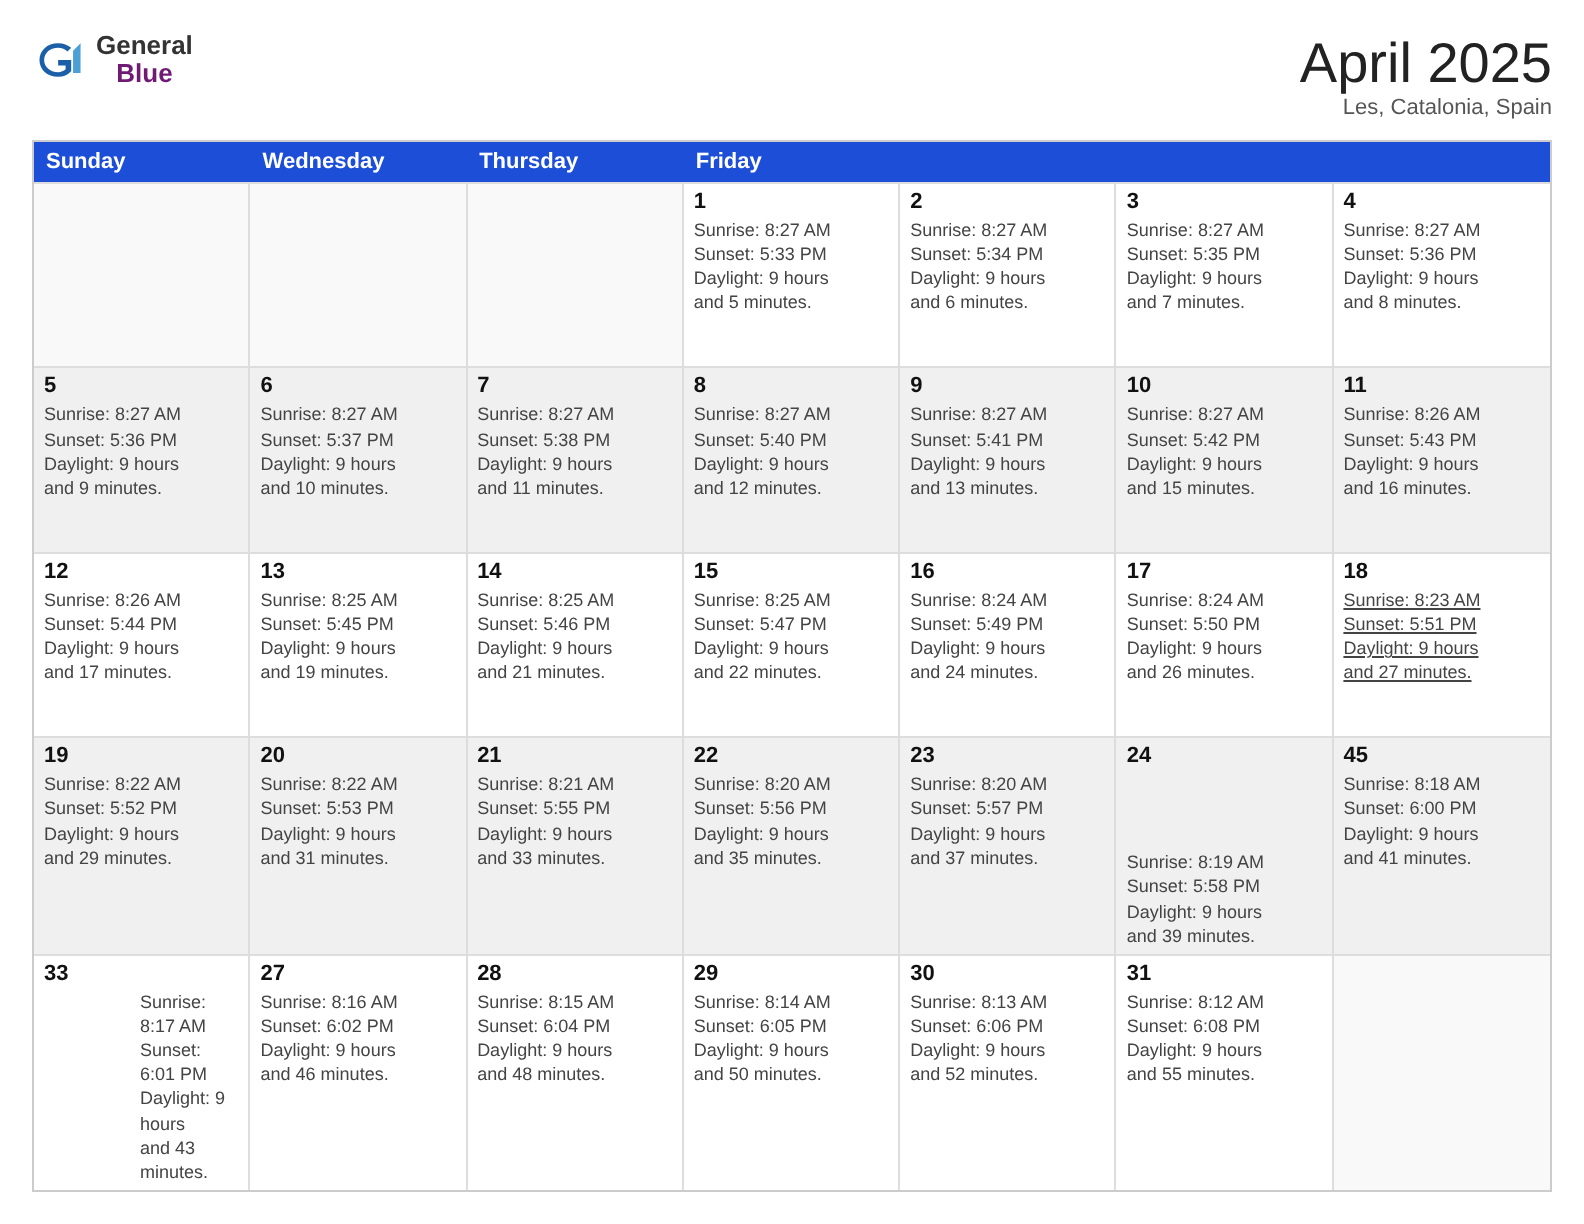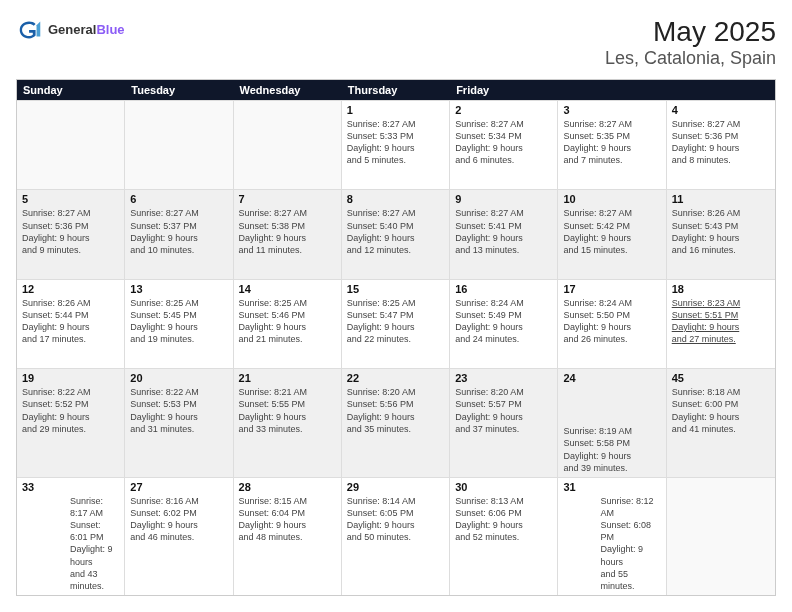--- a/index.html
+++ b/index.html
@@ -23,53 +23,54 @@
       align-items: flex-start;
       margin-bottom: 10px;
     }
     .logo {
       display: flex;
       align-items: center;
       gap: 4px;
     }
     .logo-text {
       display: flex;
-      flex-direction: row;
+      flex-direction: column;
       font-size: 13px;
       font-weight: bold;
       line-height: 1.1;
+      text-align: center;
     }
     .logo-text .general { color: #333; }
-    .logo-text .blue { color: #8b5cf6; }
+    .logo-text .blue { color: #701a75; }
     .logo-icon {
       width: 28px;
       height: 28px;
     }
     .title-area {
       text-align: right;
     }
     .month-title {
       font-size: 28px;
       font-weight: normal;
       color: #222;
     }
     .location {
-      font-size: 18px;
+      font-size: 11px;
       color: #555;
     }
     .calendar {
       flex: 1;
       display: flex;
       flex-direction: column;
       border: 1px solid #ccc;
     }
     .day-headers {
       display: grid;
       grid-template-columns: repeat(7, 1fr);
-      background: #0f172a;
+      background: #1d4ed8;
     }
     .day-header {
       color: white;
       font-size: 11px;
       font-weight: bold;
       padding: 4px 6px;
       text-align: left;
     }
     .weeks {
       flex: 1;
@@ -119,29 +120,28 @@
       <svg class="logo-icon" viewBox="0 0 30 30" xmlns="http://www.w3.org/2000/svg">
         <path d="M14 6 C8 6 4 10 4 15 C4 20 8 24 14 24 C17 24 19 23 21 21 L21 15 L14 15 L14 18 L18 18 L18 20 C17 21 15.5 21.5 14 21.5 C9.5 21.5 6.5 18.5 6.5 15 C6.5 11.5 9.5 8.5 14 8.5 C16 8.5 17.8 9.2 19 10.5 L21 8.5 C19.2 6.9 16.8 6 14 6Z" fill="#1a5fa8"></path>
         <path d="M22 10 L26 6 L26 22 L22 22 Z" fill="#4a9fd4"></path>
       </svg>
       <div class="logo-text">
         <span class="general">General</span>
         <span class="blue">Blue</span>
       </div>
     </div>
     <div class="title-area">
-      <div class="month-title">May 2025</div>
+      <div class="month-title">April 2025</div>
       <div class="location">Les, Catalonia, Spain</div>
     </div>
   </div>
 
   <div class="calendar">
     <div class="day-headers">
     <div class="day-header">Sunday</div>
-        <div class="day-header">Tuesday</div>
         <div class="day-header">Wednesday</div>
         <div class="day-header">Thursday</div>
         <div class="day-header">Friday</div>
       </div>
     <div class="weeks">
     <div class="week-row">
           <div class="day-cell empty"></div>
           <div class="day-cell empty"></div>
           <div class="day-cell empty"></div>
           <div class="day-cell">
@@ -357,21 +357,21 @@
           </div>
           <div class="day-cell">
             <div class="day-num">30</div>
             <div class="day-info" style="white-space: pre-line;">Sunrise: 8:13 AM
 Sunset: 6:06 PM
 Daylight: 9 hours
 and 52 minutes.</div>
           </div>
           <div class="day-cell">
             <div class="day-num">31</div>
-            <div class="day-info" style="white-space: pre-line; margin-left: 37px;">Sunrise: 8:12 AM
+            <div class="day-info" style="white-space: pre-line;">Sunrise: 8:12 AM
 Sunset: 6:08 PM
 Daylight: 9 hours
 and 55 minutes.</div>
           </div>
           <div class="day-cell empty"></div>
         </div>
       </div>
   </div>
 </div>
 

